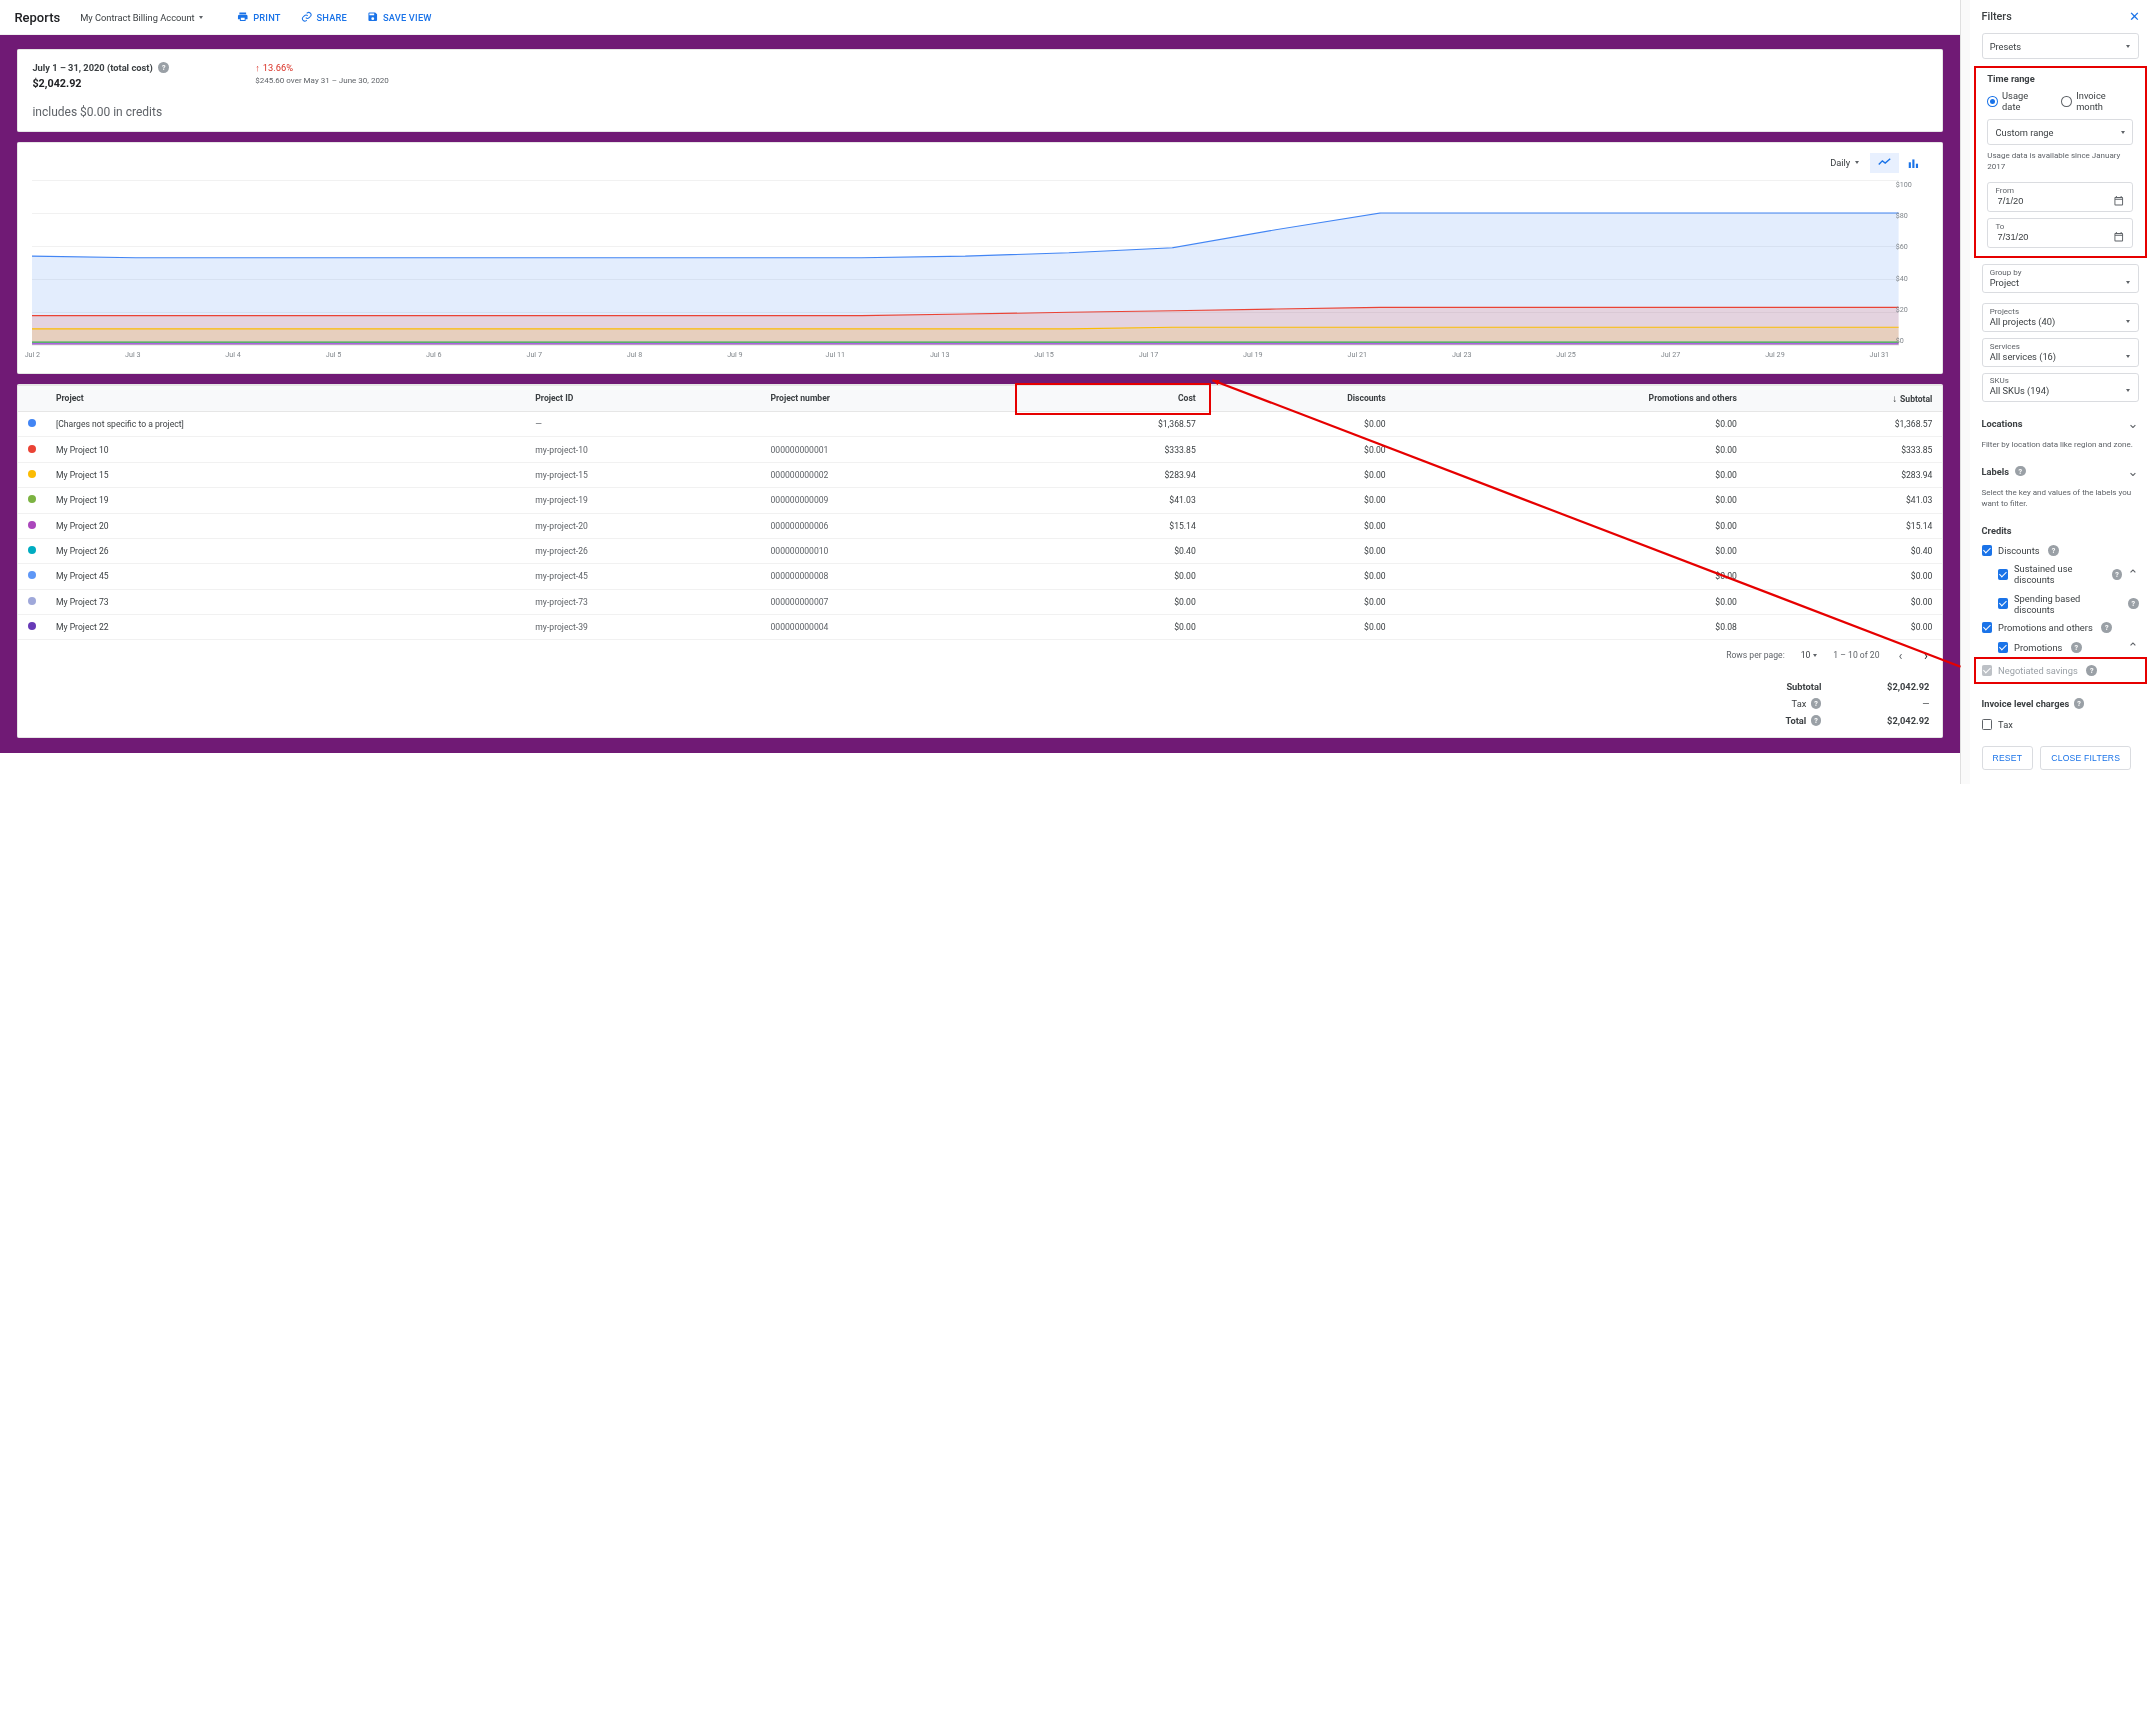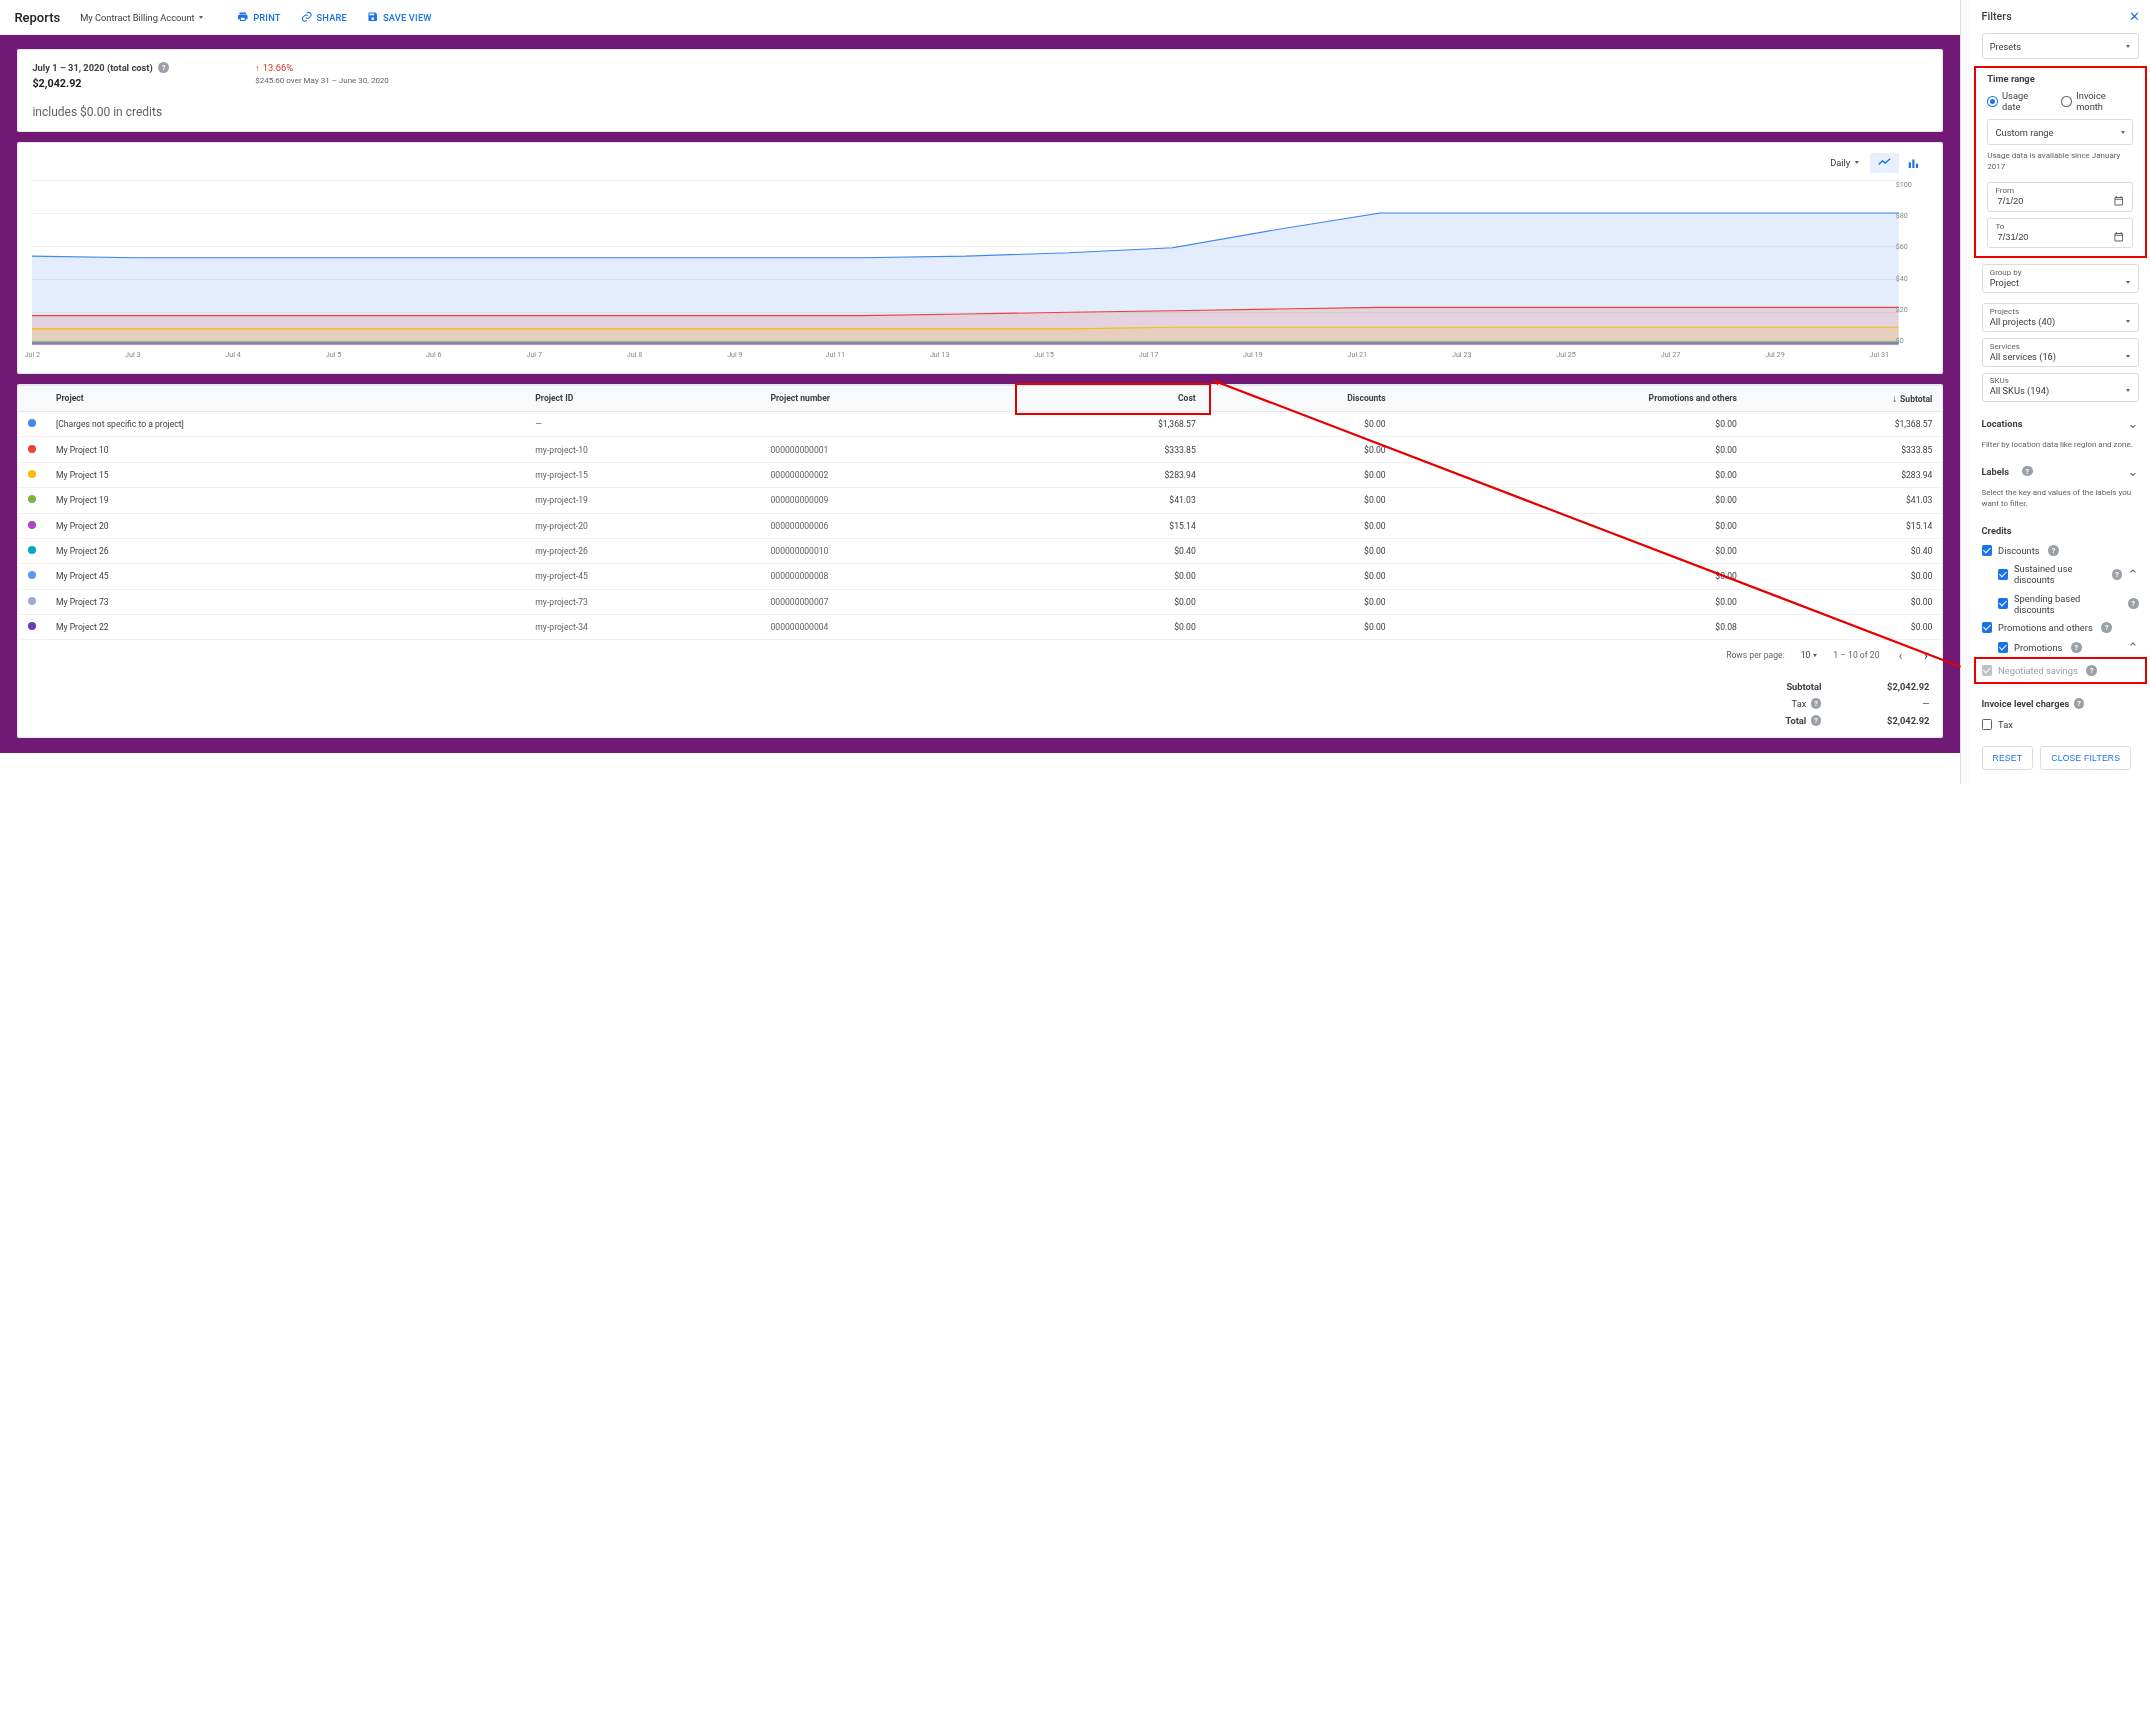--- a/index.html
+++ b/index.html
@@ -312,21 +312,21 @@
                 <td style="color:#5f6368">my-project-73</td>
                 <td style="color:#5f6368">000000000007</td>
                 <td class="num">$0.00</td>
                 <td class="num">$0.00</td>
                 <td class="num">$0.00</td>
                 <td class="num">$0.00</td>
               </tr>
               <tr>
                 <td><span class="dot" style="background:#673ab7"></span></td>
                 <td>My Project 22</td>
-                <td style="color:#5f6368">my-project-34</td>
+                <td style="color:#5f6368">my-project-39</td>
                 <td style="color:#5f6368">000000000004</td>
                 <td class="num">$0.00</td>
                 <td class="num">$0.00</td>
                 <td class="num">$0.08</td>
                 <td class="num">$0.00</td>
               </tr>
             </tbody>
         </table>
         <div class="pager">
           <span>Rows per page:</span>
@@ -462,21 +462,21 @@
 
     <div class="gap"></div>
     <div class="sec-head">
       <span class="fsec-title">Locations</span>
       <span class="chev">⌄</span>
     </div>
     <div class="hint">Filter by location data like region and zone.</div>
 
     <div class="gap"></div>
     <div class="sec-head">
-      <span class="fsec-title" style="display:flex;align-items:center;gap:13px;">
+      <span class="fsec-title" style="display:flex;align-items:center;gap:6px;">
         <span>Labels</span>
         <span class="help-circ">?</span>
       </span>
       <span class="chev">⌄</span>
     </div>
     <div class="hint">Select the key and values of the labels you want to filter.</div>
 
     <div class="gap"></div>
     <div class="fsec-title">Credits</div>
 

